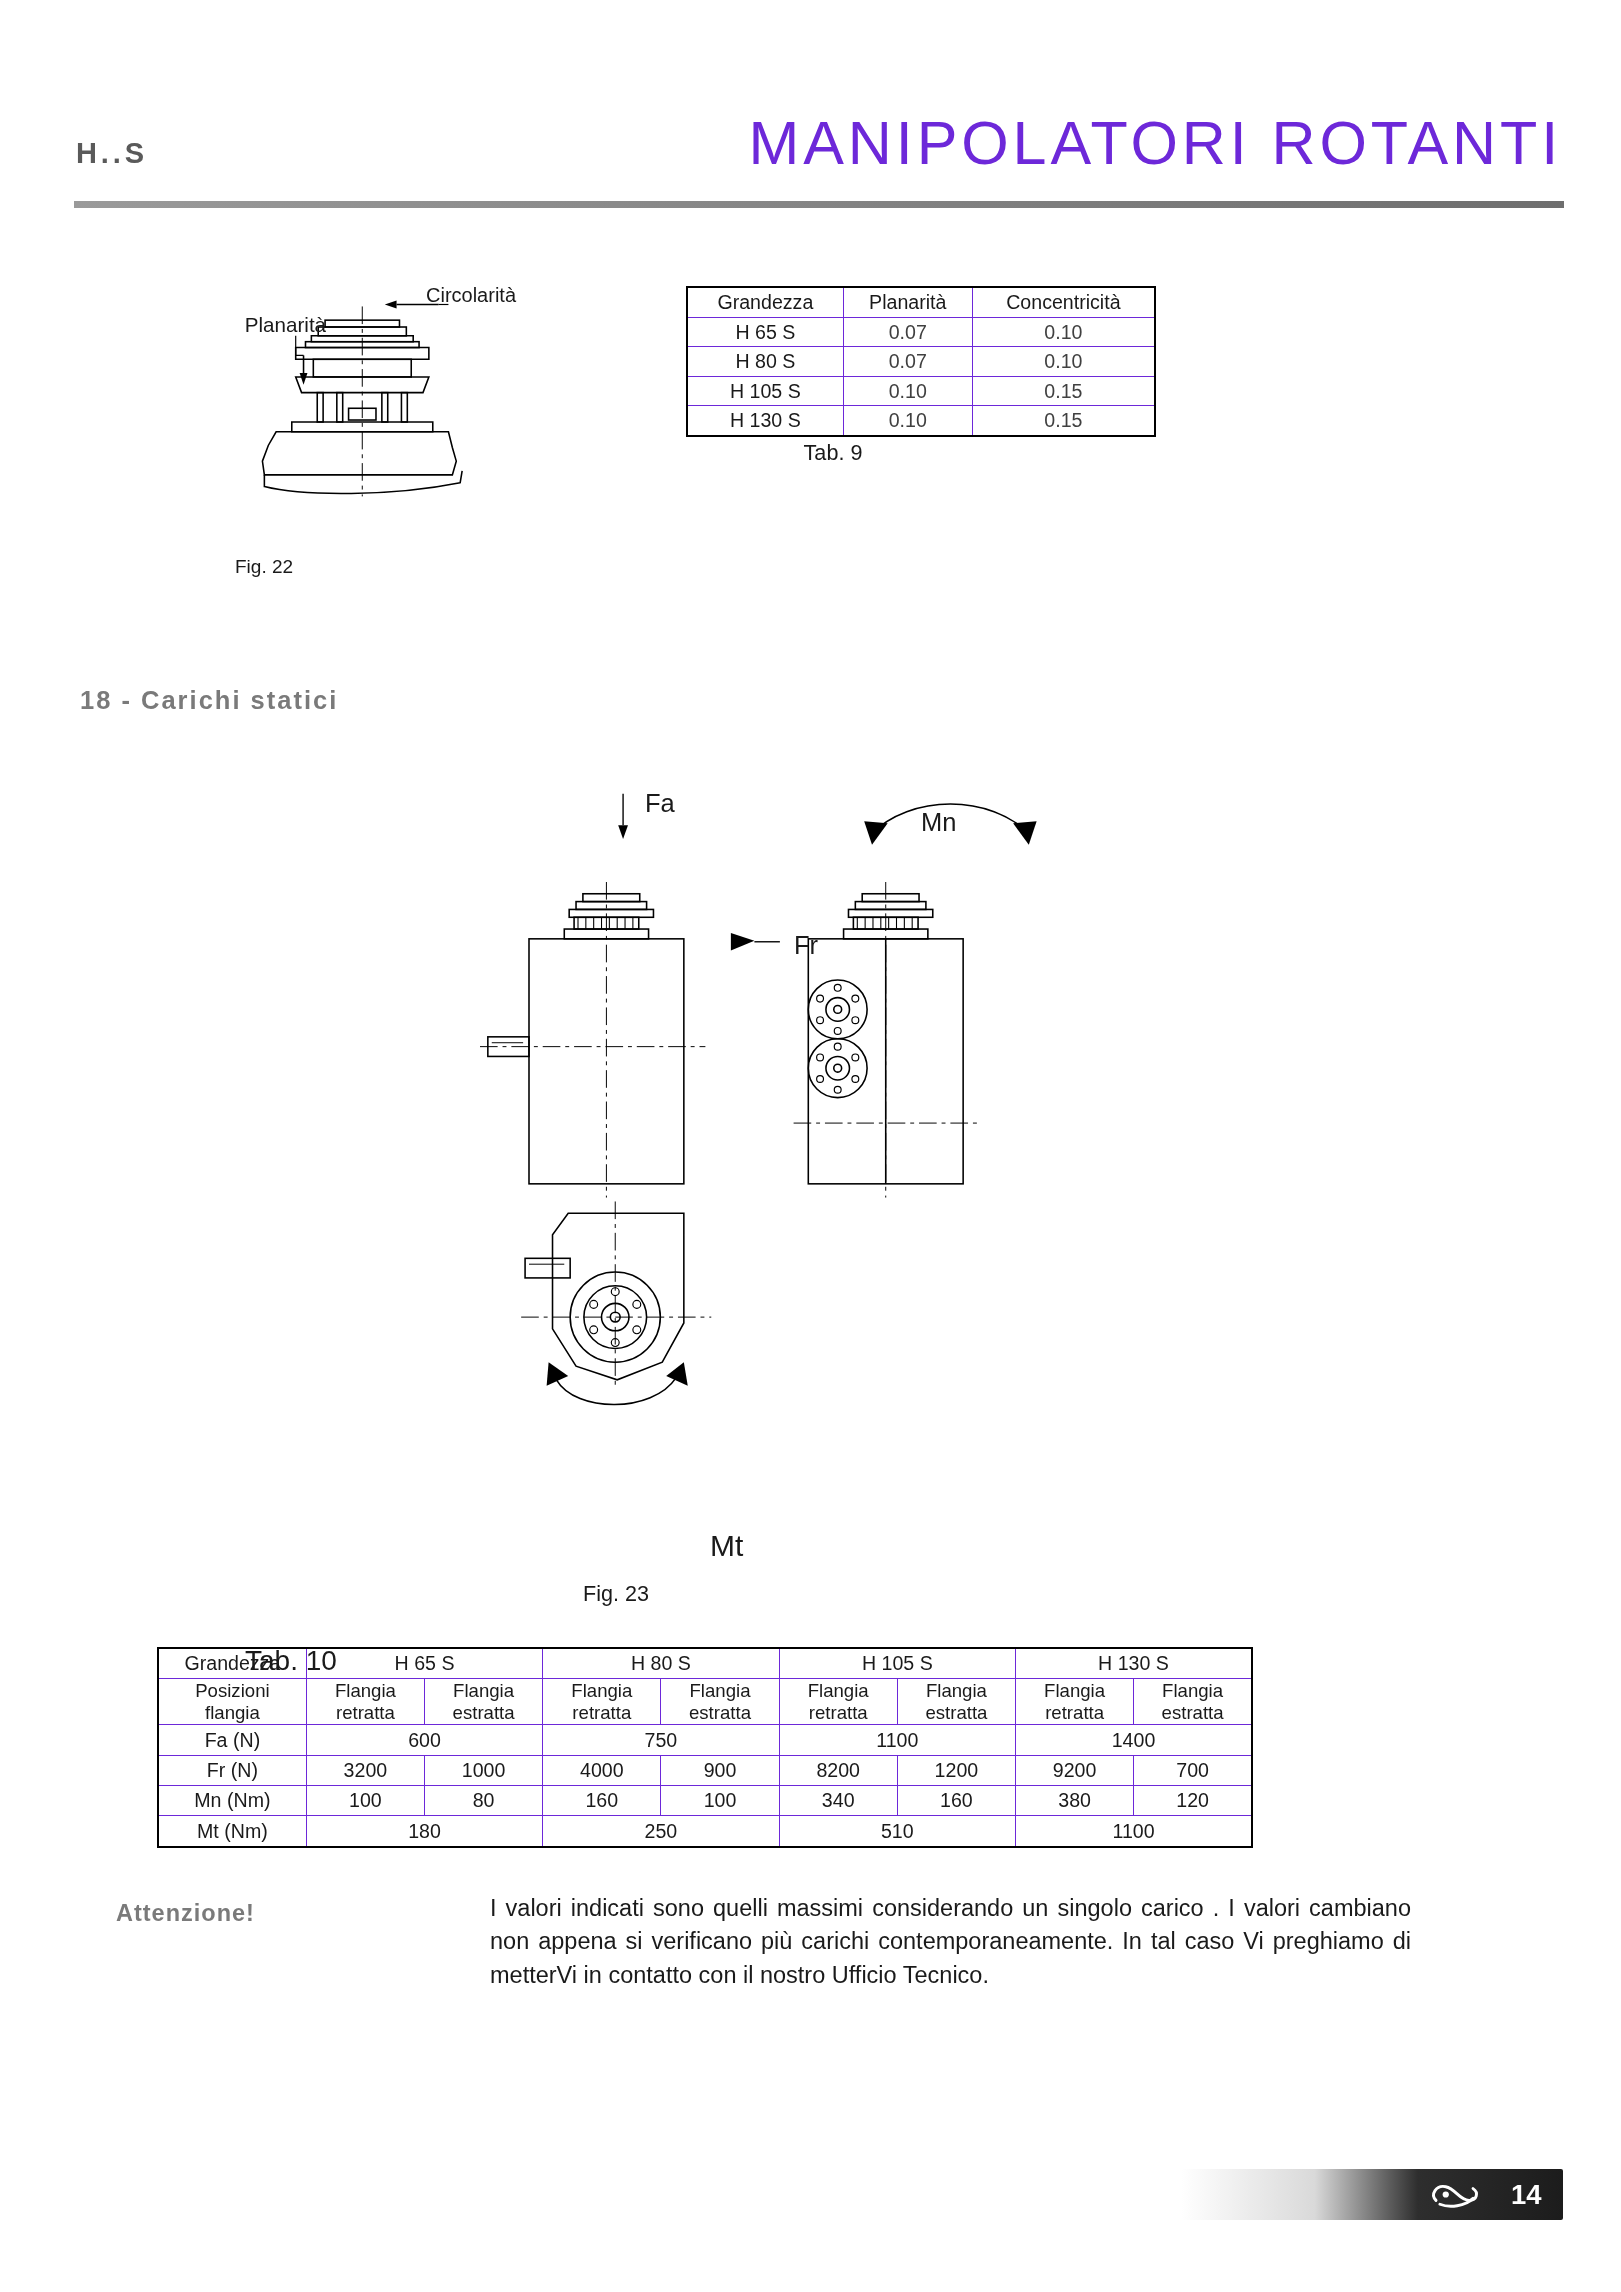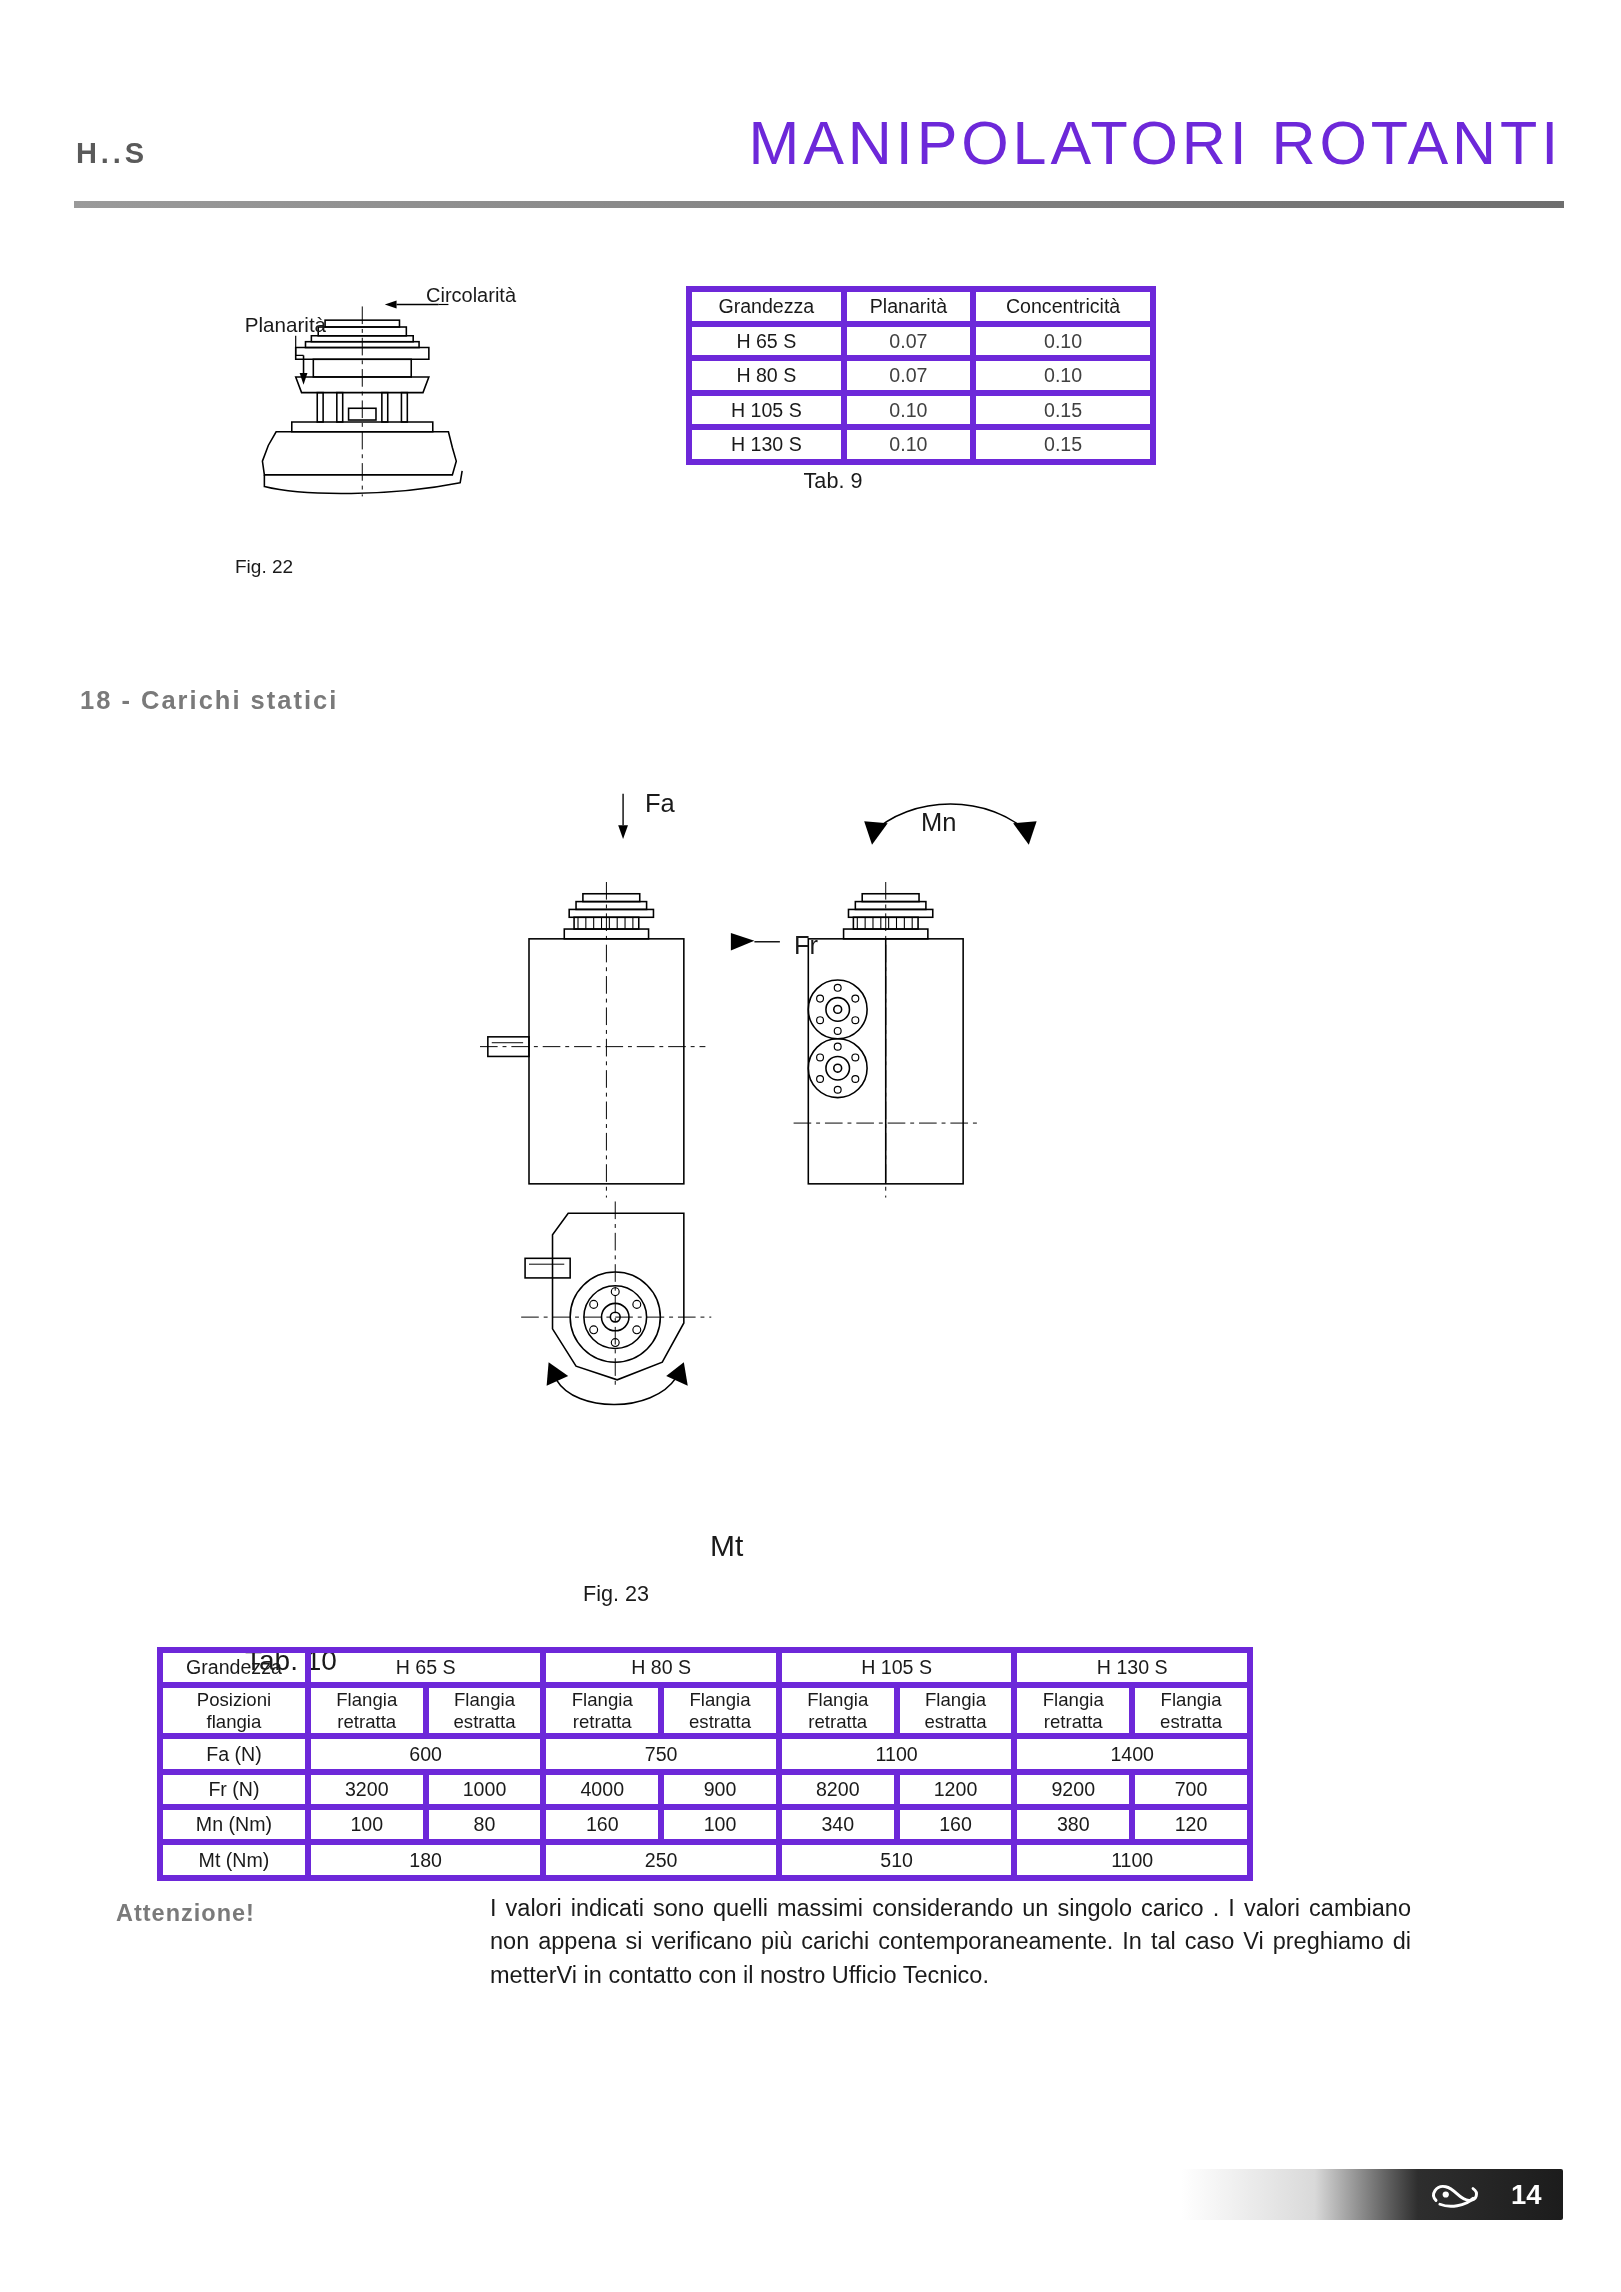--- a/index.html
+++ b/index.html
@@ -84,21 +84,21 @@
     position: absolute;
     left: 686px;
     top: 286px;
     width: 470px;
   }
   table.doc {
     border-collapse: collapse;
     font-size: 19.6px;
   }
   table.doc td, table.doc th {
-    border: 6px solid #6d28d9;
+    border: 1px solid #6d28d9;
     text-align: center;
     font-weight: normal;
     padding: 1px 5.9px;
     line-height: 1.35;
   }
   #tab9 {
     width: 470px;
     border: 2px solid #000;
   }
   #tab9 td { height: 26.5px; }

